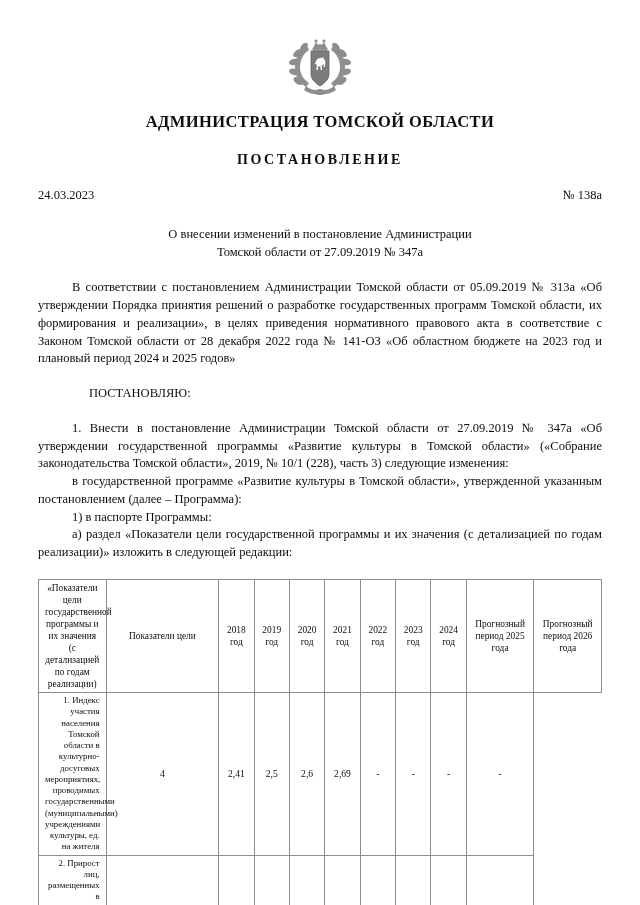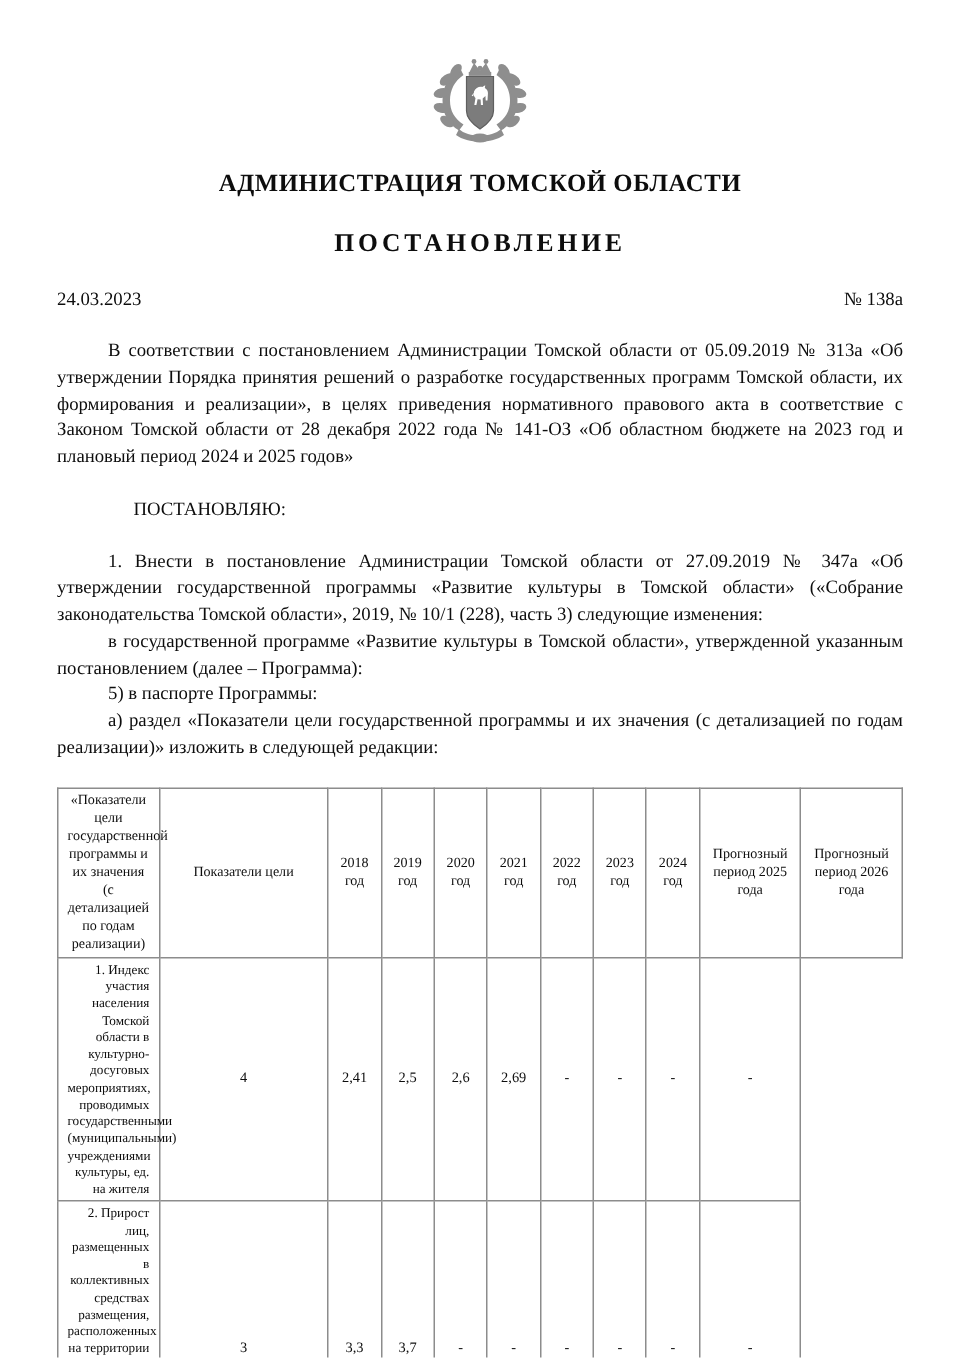--- a/index.html
+++ b/index.html
@@ -32,21 +32,21 @@
   
   .org-title {
     text-align: center;
     font-size: 16.5px;
     font-weight: bold;
     letter-spacing: 0.4px;
     margin-top: 14px;
   }
   .doc-type {
     text-align: center;
-    font-size: 17px;
+    font-size: 14px;
     font-weight: bold;
     letter-spacing: 2.6px;
     margin-top: 20px;
   }
 
   
   .meta-row {
     display: flex;
     justify-content: space-between;
     align-items: flex-start;
@@ -169,27 +169,31 @@
 
   <div class="org-title">АДМИНИСТРАЦИЯ ТОМСКОЙ ОБЛАСТИ</div>
 
   <div class="doc-type">ПОСТАНОВЛЕНИЕ</div>
 
   <div class="meta-row">
     <span>24.03.2023</span>
     <span>№ 138а</span>
   </div>
 
+  <div class="subject">
+    <div>О внесении изменений в постановление Администрации</div>
+    <div>Томской области от 27.09.2019 № 347а</div>
+  </div>
 
   <div class="body-block">
     <p class="para">В соответствии с постановлением Администрации Томской области от 05.09.2019 № 313а «Об утверждении Порядка принятия решений о разработке государственных программ Томской области, их формирования и реализации», в целях приведения нормативного правового акта в соответствие с Законом Томской области от 28 декабря 2022 года № 141-ОЗ «Об областном бюджете на 2023 год и плановый период 2024 и 2025 годов»</p>
     <p class="postanovlyayu">ПОСТАНОВЛЯЮ:</p>
     <p class="para">1. Внести в постановление Администрации Томской области от 27.09.2019 № 347а «Об утверждении государственной программы «Развитие культуры в Томской области» («Собрание законодательства Томской области», 2019, № 10/1 (228), часть 3) следующие изменения:</p>
     <p class="para">в государственной программе «Развитие культуры в Томской области», утвержденной указанным постановлением (далее – Программа):</p>
-    <p class="para">5) в паспорте Программы:</p>
+    <p class="para">1) в паспорте Программы:</p>
     <p class="para">а) раздел «Показатели цели государственной программы и их значения (с детализацией по годам реализации)» изложить в следующей редакции:</p>
   </div>
 
   <table class="ind-table">
     <colgroup>
       <col class="c-scope">
         <col class="c-name">
       <col class="c-year">
         <col class="c-year">
         <col class="c-year">

